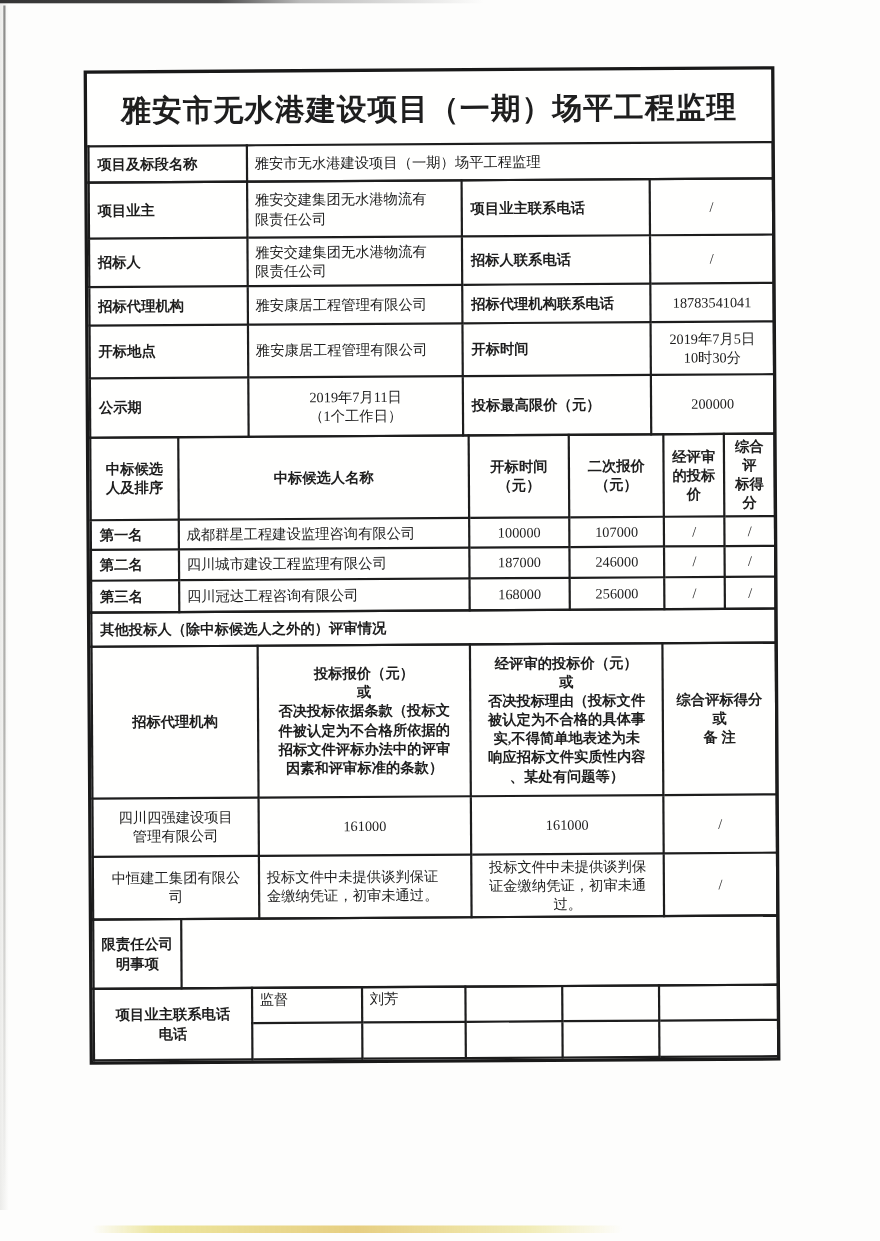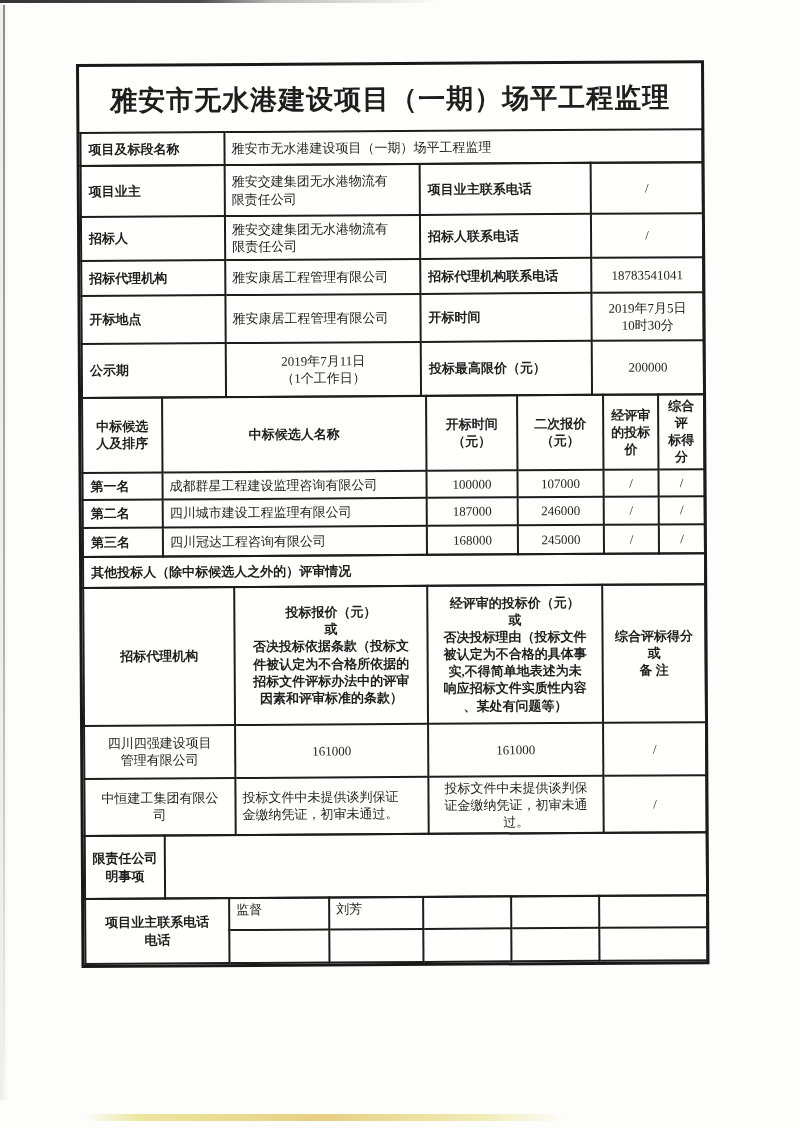--- a/index.html
+++ b/index.html
@@ -30,21 +30,21 @@
     font-size:27px;font-weight:bold;letter-spacing:1px;white-space:nowrap;
   }
   .doc table{width:100%;border-collapse:collapse;table-layout:fixed;margin-top:-2px;}
   .doc td{
     border:2px solid #1d1d1d;padding:2px 6px;font-size:13px;line-height:1.32;
     white-space:pre-line;vertical-align:middle;text-align:center;overflow:hidden;
     font-weight:500;
   }
   td.lbl{text-align:left;padding-left:7px;font-weight:600;}
   td.al{text-align:left;}
-  td.vt{vertical-align:top;}
+  td.vt{vertical-align:top;font-family:Liberation Mono, monospace;}
   td.hdr{font-weight:600;}
   td.bar{text-align:left;padding-left:7px;font-weight:600;}
   td.reason{text-align:left;}
 </style>
 </head>
 <body>
 
 <div class="art-leftband"></div>
 <div class="art-leftline"></div>
 <div class="art-topline"></div>
@@ -149,21 +149,21 @@
       <td class="al">四川城市建设工程监理有限公司</td>
       <td>187000</td>
       <td>246000</td>
       <td>/</td>
       <td>/</td>
     </tr>
     <tr style="height:29px">
       <td class="lbl">第三名</td>
       <td class="al">四川冠达工程咨询有限公司</td>
       <td>168000</td>
-      <td>245000</td>
+      <td>256000</td>
       <td>/</td>
       <td>/</td>
     </tr>
   </tbody>
     </table>
 
   <table>
     <colgroup>
         <col style="width:622px">
       </colgroup>

